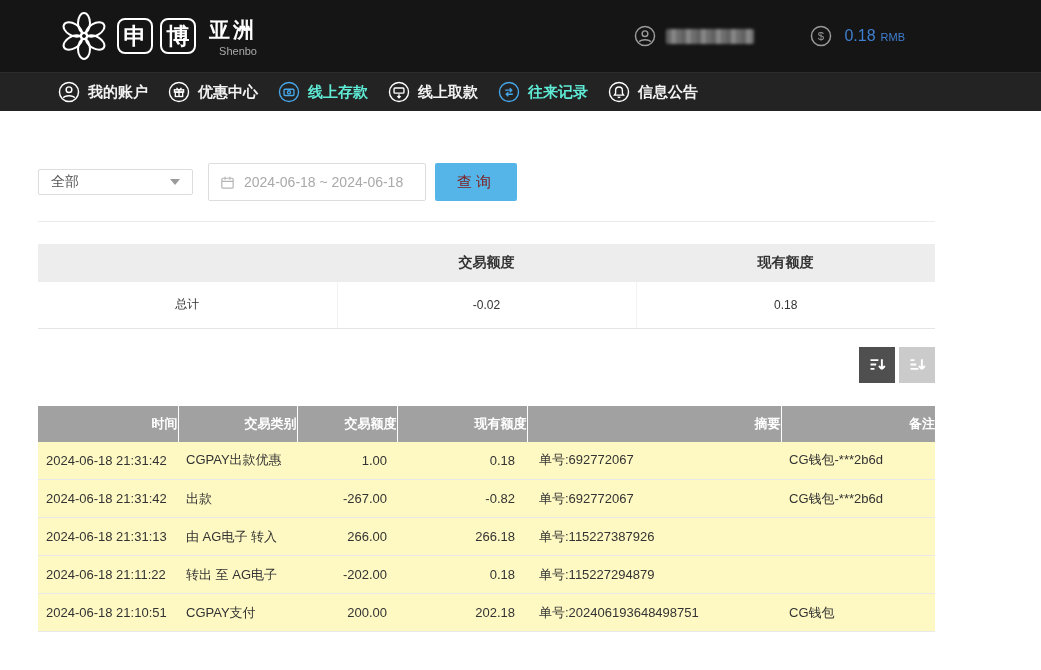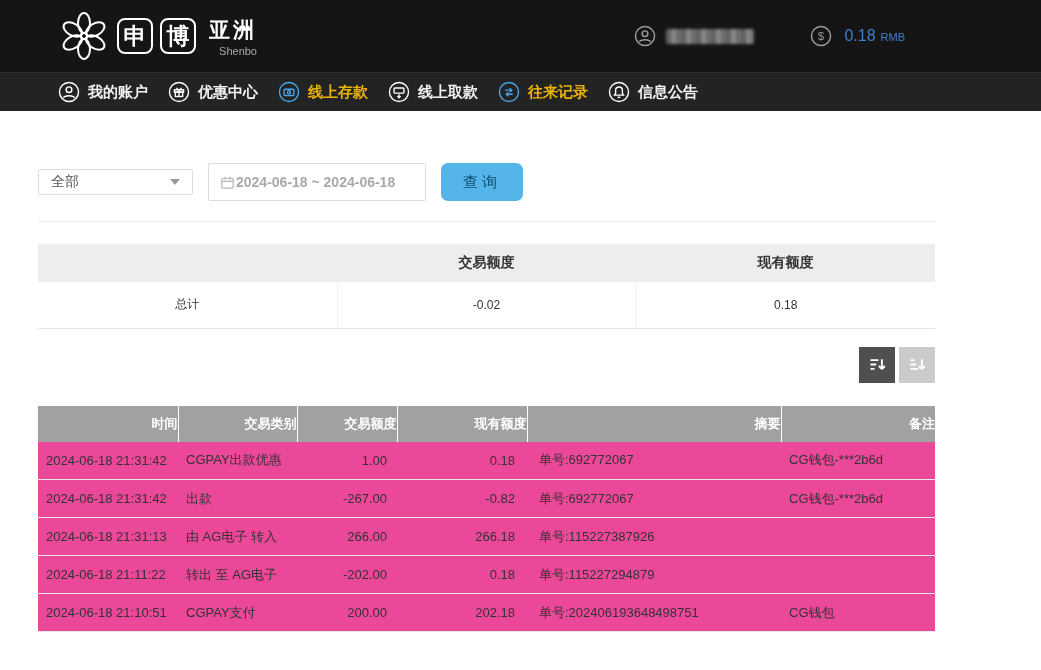--- a/index.html
+++ b/index.html
@@ -36,51 +36,51 @@
   .balance-cur { color:#3f7fd1; font-size:11px; }
   
   .main-nav {
     height:39px; background:#232323; display:flex; align-items:center;
     padding-left:58px; gap:20px; border-top:1px solid #2c2c2c;
   }
   .nav-item { display:flex; align-items:center; gap:8px; cursor:pointer; }
   .nav-ico { display:flex; color:#fff; }
   .nav-label { color:#f2f2f2; font-size:15px; font-weight:600; }
   .nav-item.active .nav-ico { color:#45a6e8; }
-  .nav-item.active .nav-label { color:#eab308; }
+  .nav-item.active .nav-label { color:#5eead4; }
   
   .content { width:897px; margin-left:38px; }
   .filter-section { margin-top:52px; padding-bottom:20px; border-bottom:1px solid #ececec; }
   .filter-row { display:flex; align-items:center; }
   .select-box {
     width:155px; height:26px; border:1px solid #ddd; border-radius:2px;
     display:flex; align-items:center; justify-content:space-between;
     padding:0 12px; cursor:pointer; background:#fff;
   }
   .select-value { font-size:14px; color:#555; }
   .chevron { width:0; height:0; border-left:5px solid transparent;
     border-right:5px solid transparent; border-top:6px solid #9a9a9a; }
   .date-box {
     width:218px; height:38px; border:1px solid #ddd; border-radius:2px;
-    display:flex; align-items:center; gap:0; padding:0 10px;
-    margin-left:15px; cursor:pointer; background:#fff;font-weight:bold;
+    display:flex; align-items:center; gap:8px; padding:0 10px;
+    margin-left:15px; cursor:pointer; background:#fff;
   }
   .cal { color:#b5b5b5; display:flex; }
   .date-value { font-size:14px; color:#a9a9a9; }
   .quick-group { display:flex; margin-left:15px; }
   .qbtn {
     width:78px; height:38px; background:#fff; border:1px solid #ddd;
     font-size:14px; color:#b9b9b9; cursor:pointer; margin-left:-1px;
     font-family:"Liberation Sans",sans-serif;
   }
   .qbtn:first-child { margin-left:0; }
   .qbtn.active { color:#55aade; position:relative; z-index:1; }
   .search-btn {
-    width:82px; height:38px; background:#55b5e8; color:#0c4a6e; border:none;
-    border-radius:7px; font-size:15px; margin-left:15px; cursor:pointer;
+    width:82px; height:38px; background:#55b5e8; color:#7f1d1d; border:none;
+    border-radius:2px; font-size:15px; margin-left:9px; cursor:pointer;
     font-family:"Liberation Sans",sans-serif; letter-spacing:4px;
   }
   
   .summary-table { width:897px; border-collapse:collapse; margin-top:22px; table-layout:fixed; }
   .summary-table th {
     background:#ededed; height:38px; font-size:14px; font-weight:bold;
     color:#333; text-align:center;
   }
   .summary-table td {
     height:46px; font-size:12px; color:#333; text-align:center;
@@ -96,21 +96,21 @@
   .sort-btn.asc  { background:#cbcbcb; }
   
   .records-table { width:897px; border-collapse:collapse; margin-top:23px; table-layout:fixed; }
   .records-table th {
     background:#a1a1a1; color:#fff; height:36px; font-size:13px; font-weight:bold;
     text-align:right; border-right:1px solid #fff;
   }
   .records-table th:last-child { border-right:none;margin-top:44px; }
   .records-table td {
     height:38px; font-size:13px; color:#333; border-bottom:1px solid #e9e9e9;
-    background:#ec4899; white-space:nowrap; overflow:hidden;
+    background:#fef9c3; white-space:nowrap; overflow:hidden;
   }
   .c-time    { text-align:left;  padding-left:8px; }
   .c-type    { text-align:left;  padding-left:8px; }
   .c-amount  { text-align:right; padding-right:10px; }
   .c-balance { text-align:right; padding-right:12px; }
   .c-summary { text-align:left;  padding-left:12px; }
   .c-note    { text-align:left;  padding-left:8px; }
   svg { display:block; }
 </style>
 </head>

